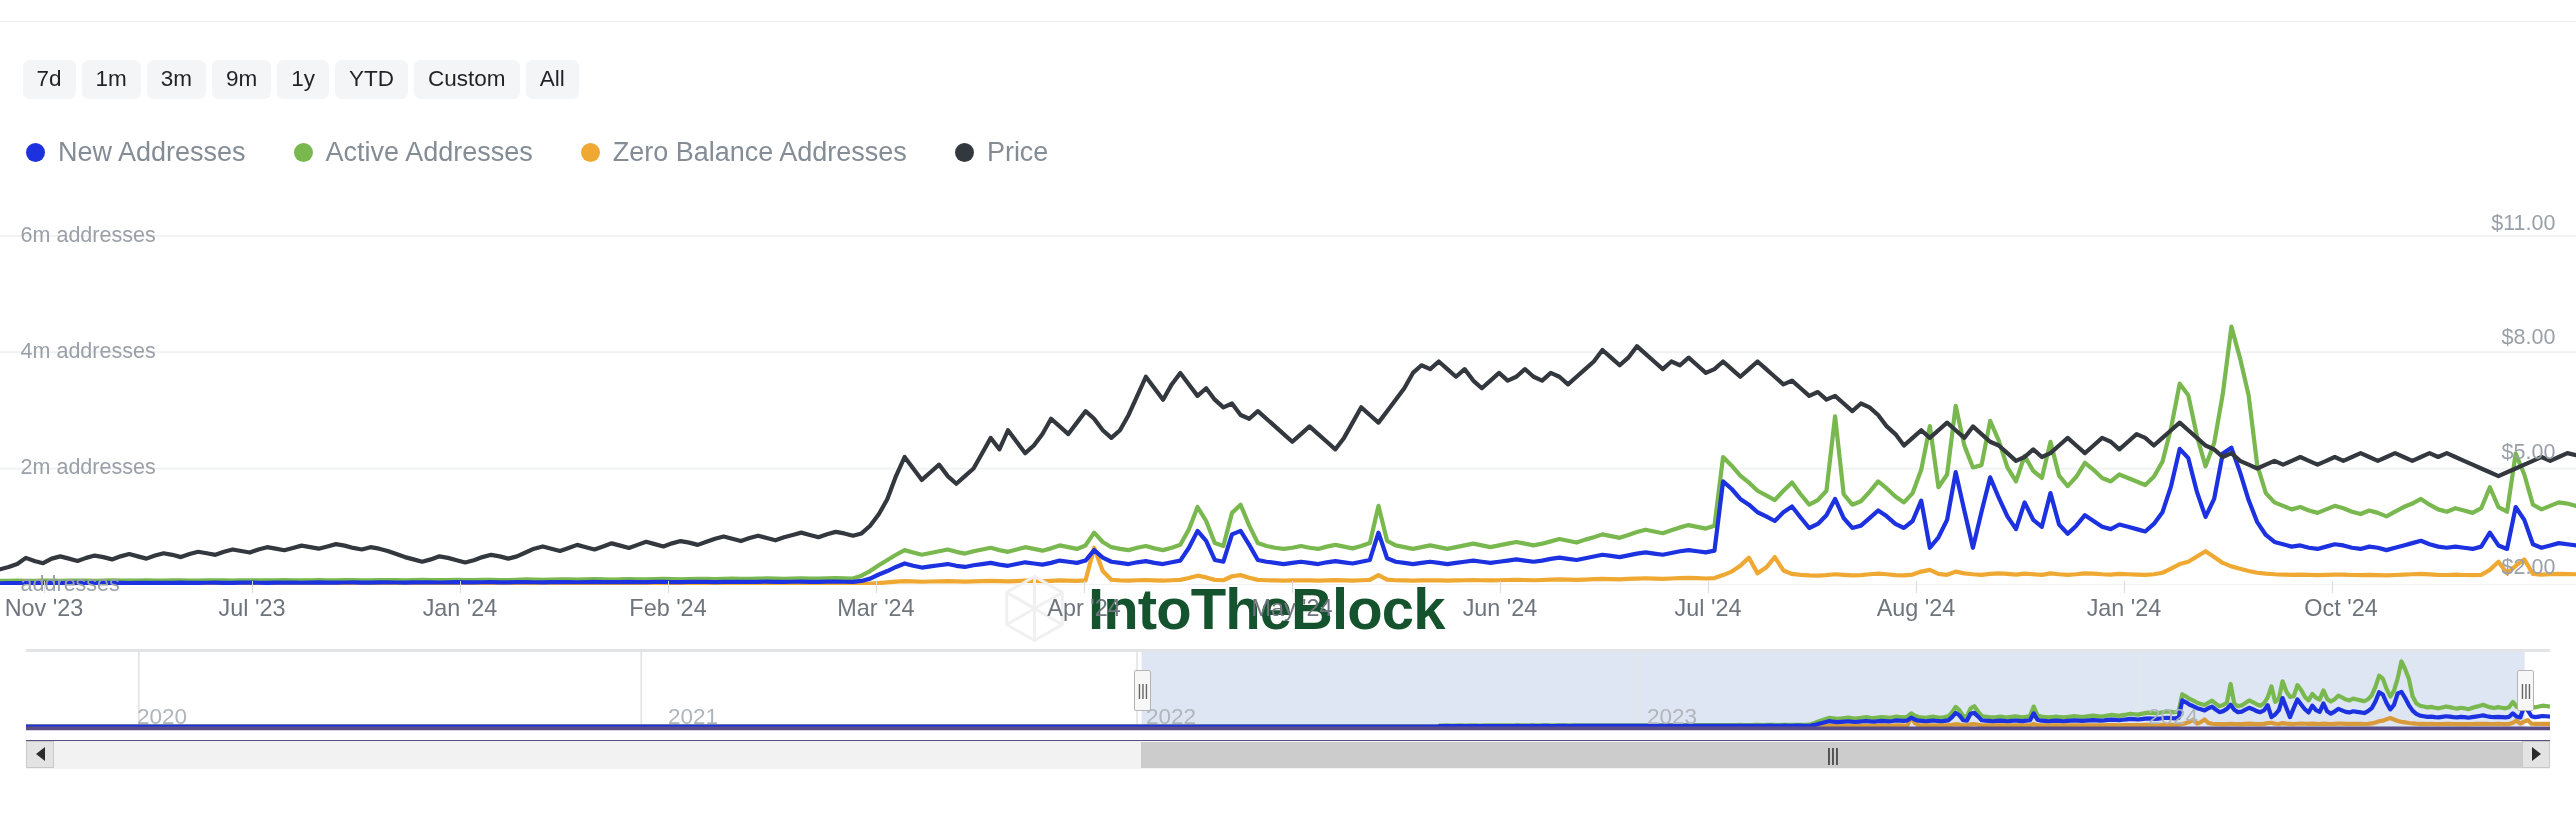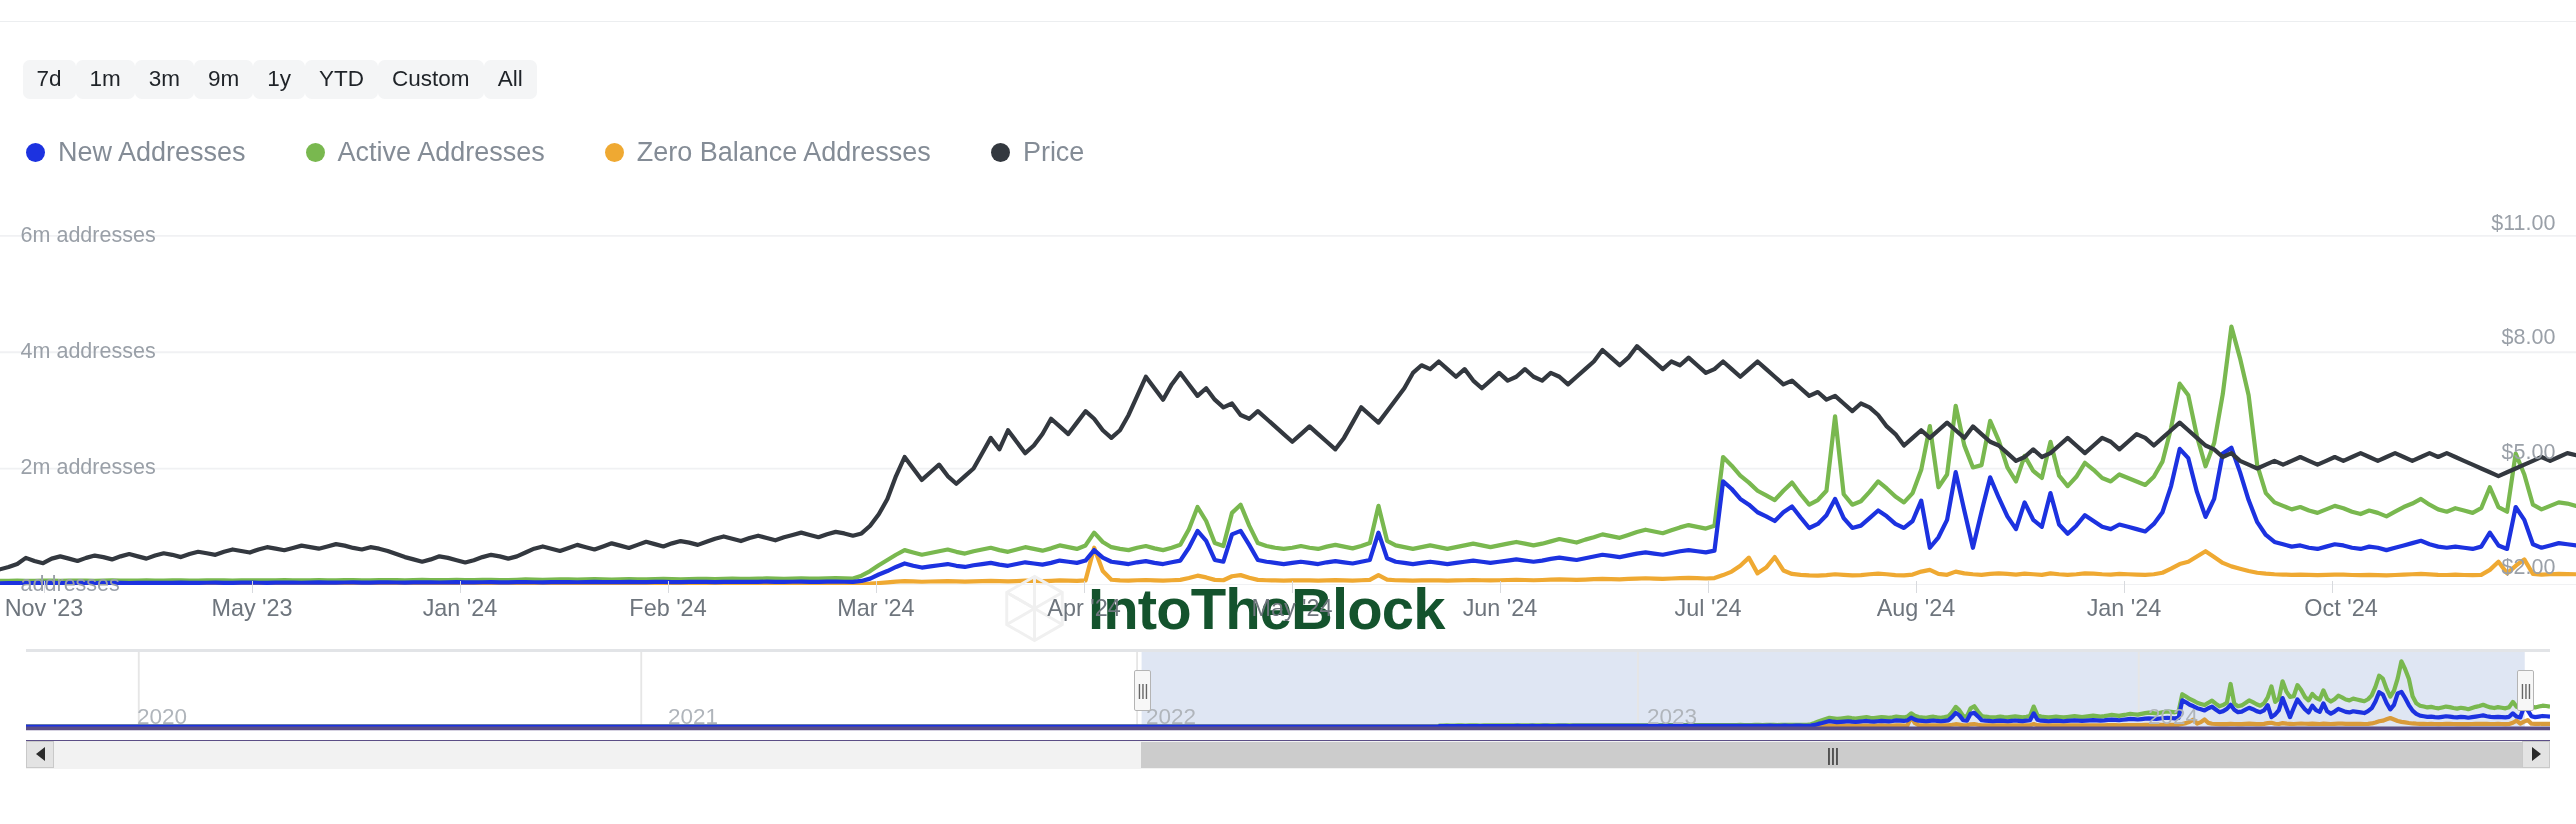--- a/index.html
+++ b/index.html
@@ -28,42 +28,42 @@
     width: 2576px; height: 1.9px;
     background: #eceef0;
   }
 
   
   .range-bar {
     position: absolute;
     left: 22.5px; top: 60px;
     display: flex;
     align-items: center;
-    gap: 0;
+    gap: 6px;
   }
   .range-btn {
     font-family: "Liberation Sans", sans-serif;
     font-size: 22.5px;
     color: #1f2328;
     background: #f4f5f6;
     border: none;
     border-radius: 6.6px;
     padding: 8.4px 14px;
     line-height: 1;
     cursor: pointer;
     white-space: nowrap;
   }
 
   
   .legend {
     position: absolute;
     left: 26px; top: 139px;
     display: flex;
     align-items: center;
-    gap: 60px;
+    gap: 48px;
   }
   .legend-item {
     display: flex;
     align-items: center;
     gap: 13px;
     cursor: pointer;
   }
   .legend-dot {
     width: 19px; height: 19px;
     border-radius: 50%;
@@ -300,21 +300,21 @@
         </g>
       </svg>
       <span class="wm-text">IntoTheBlock</span>
     </div>
   </div>
 
   <div id="xaxis">
       <div class="xtick-line" style="left: 44px;"></div>
       <div class="xtick-label" style="left: 44px;">Nov '23</div>
       <div class="xtick-line" style="left: 252px;"></div>
-      <div class="xtick-label" style="left: 252px;">May '23</div>
+      <div class="xtick-label" style="left: 252px;">Jul '23</div>
       <div class="xtick-line" style="left: 460px;"></div>
       <div class="xtick-label" style="left: 460px;">Jan '24</div>
       <div class="xtick-line" style="left: 668px;"></div>
       <div class="xtick-label" style="left: 668px;">Feb '24</div>
       <div class="xtick-line" style="left: 876px;"></div>
       <div class="xtick-label" style="left: 876px;">Mar '24</div>
       <div class="xtick-line" style="left: 1084px;"></div>
       <div class="xtick-label" style="left: 1084px;">Apr '24</div>
       <div class="xtick-line" style="left: 1292px;"></div>
       <div class="xtick-label" style="left: 1292px;">May '24</div>

